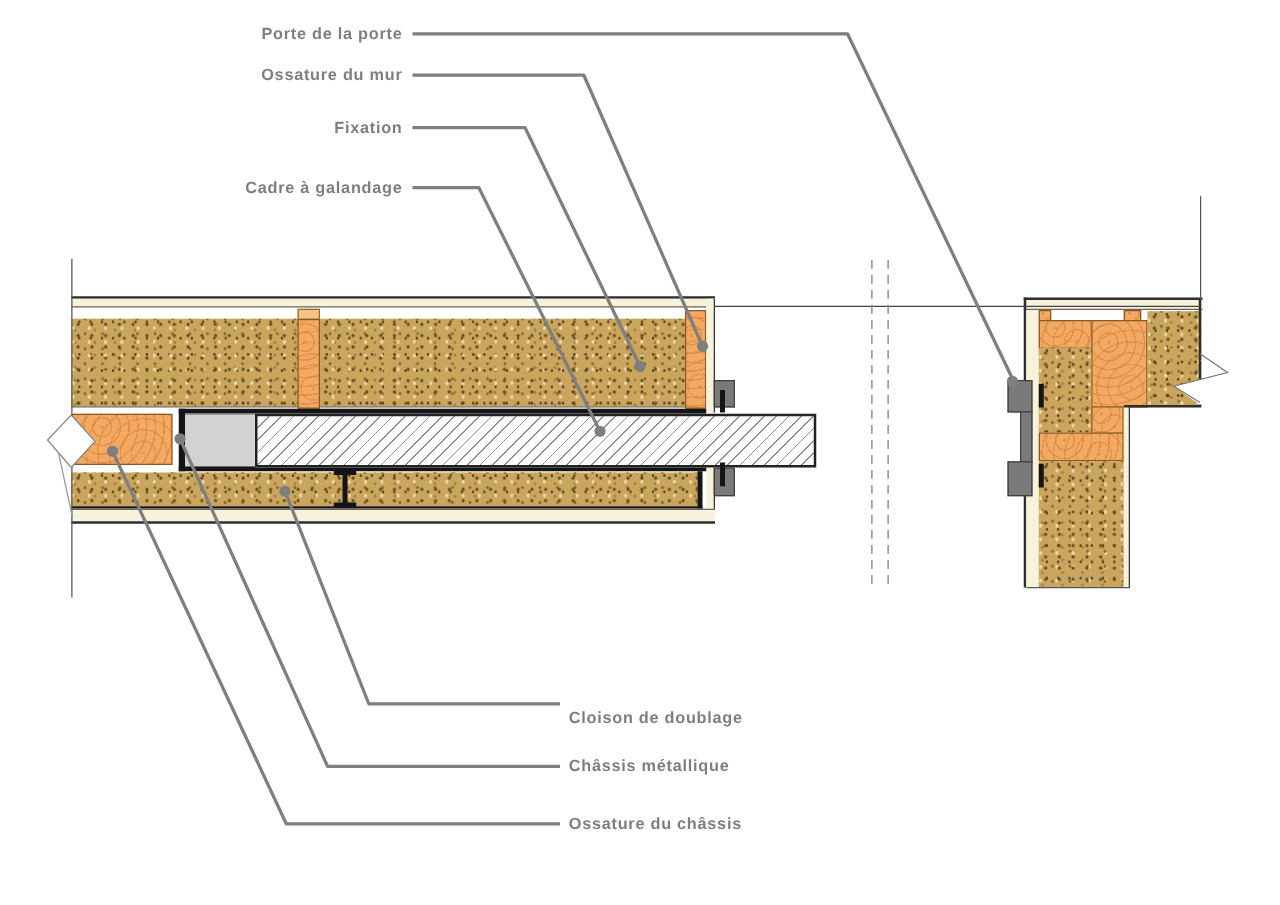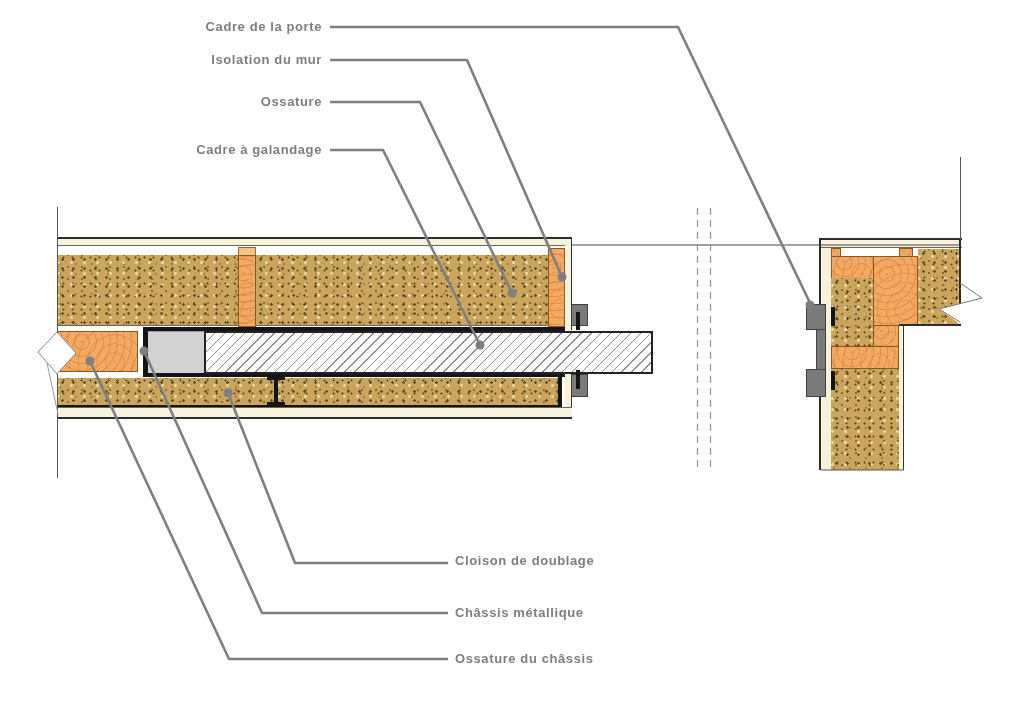--- a/index.html
+++ b/index.html
@@ -130,21 +130,21 @@
       <circle cx="810" cy="305" r="4.5"></circle>
       <circle cx="562" cy="277" r="4.5"></circle>
       <circle cx="512" cy="293" r="4.5"></circle>
       <circle cx="480" cy="345" r="4.5"></circle>
       <circle cx="228" cy="393" r="4.5"></circle>
       <circle cx="144" cy="351" r="4.5"></circle>
       <circle cx="90" cy="361" r="4.5"></circle>
     </g>
   </svg>
 
-  <div class="callout right-align" style="top:19px">Cadre de la porte</div>
-  <div class="callout right-align" style="top:52px">Isolation du mur</div>
-  <div class="callout right-align" style="top:94px">Ossature</div>
+  <div class="callout right-align" style="top:19px">Porte de la porte</div>
+  <div class="callout right-align" style="top:52px">Ossature du mur</div>
+  <div class="callout right-align" style="top:94px">Fixation</div>
   <div class="callout right-align" style="top:142px">Cadre à galandage</div>
-  <div class="callout left-align" style="top:553px">Cloison de doublage</div>
+  <div class="callout left-align" style="top:566px">Cloison de doublage</div>
   <div class="callout left-align" style="top:605px">Châssis métallique</div>
   <div class="callout left-align" style="top:651px">Ossature du châssis</div>
 
 </div>
 
 </body></html>

